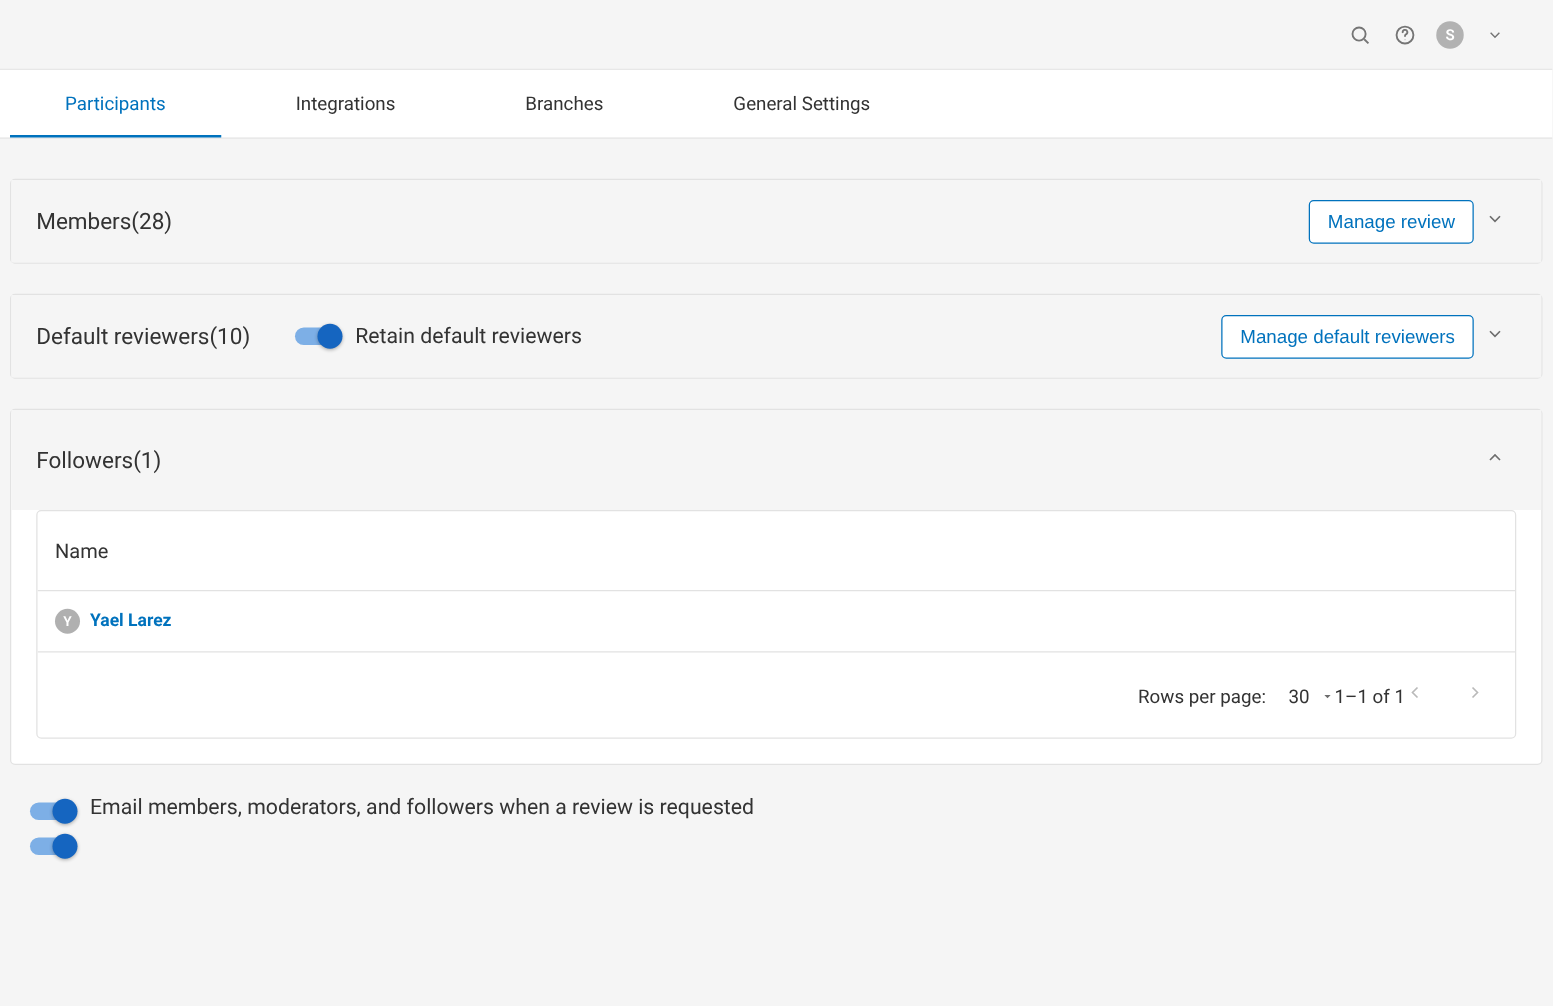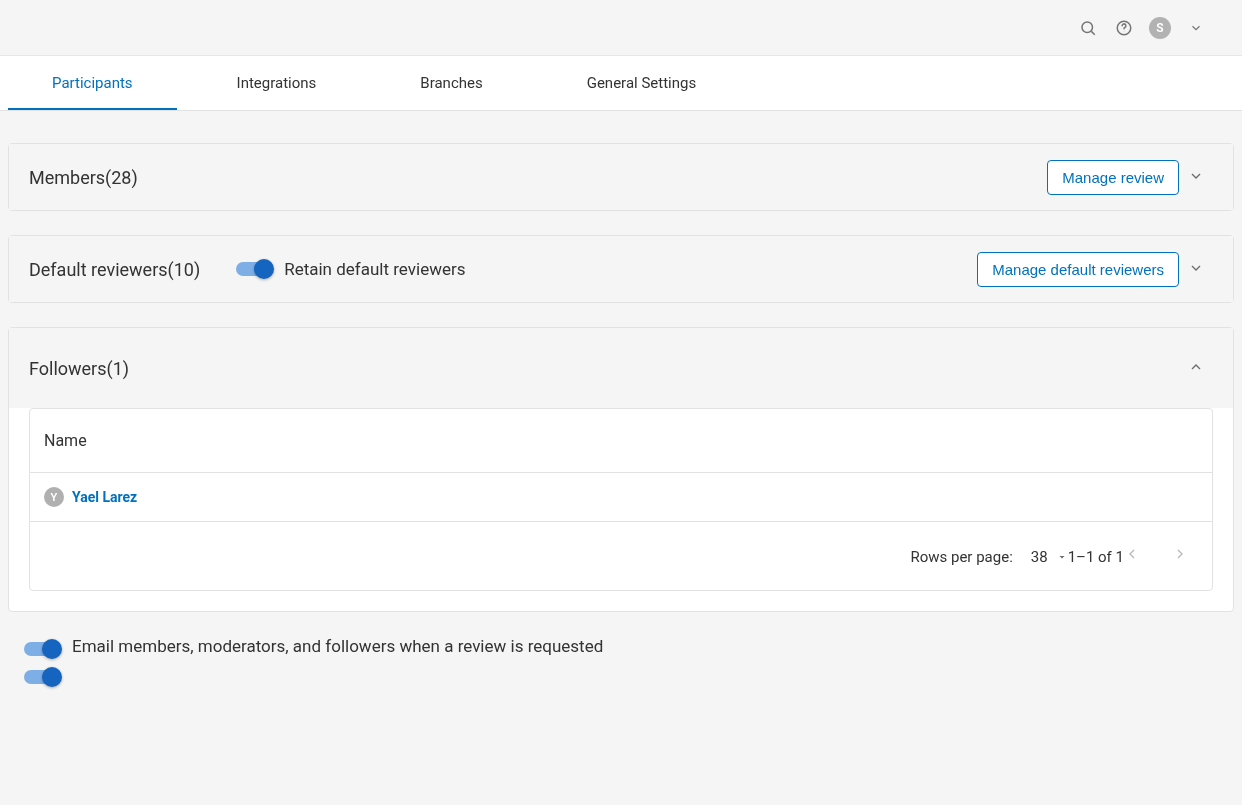--- a/index.html
+++ b/index.html
@@ -269,21 +269,21 @@
         <div class="table-row">
           <div class="row-avatar">
               <span>Y</span>
             </div>
           <a class="row-name">Yael Larez</a>
         </div>
         <div class="table-footer">
           <div class="rows-per-page">
             <span>Rows per page:</span>
             <span class="select-val">
-              <span>38</span>
+              <span>30</span>
               <svg viewBox="0 0 24 24" style="width:12px;height:12px;fill:#6d6d6d;">
                   <path d="M7 10l5 5 5-5z"></path>
                 </svg>
             </span>
           </div>
           <span>1–1 of 1</span>
           <div class="pager-arrows">
             <span class="disabled">
               <svg class="ico" viewBox="0 0 24 24" style="width:16px;height:16px;">
                   <polyline points="15 18 9 12 15 6"></polyline>

